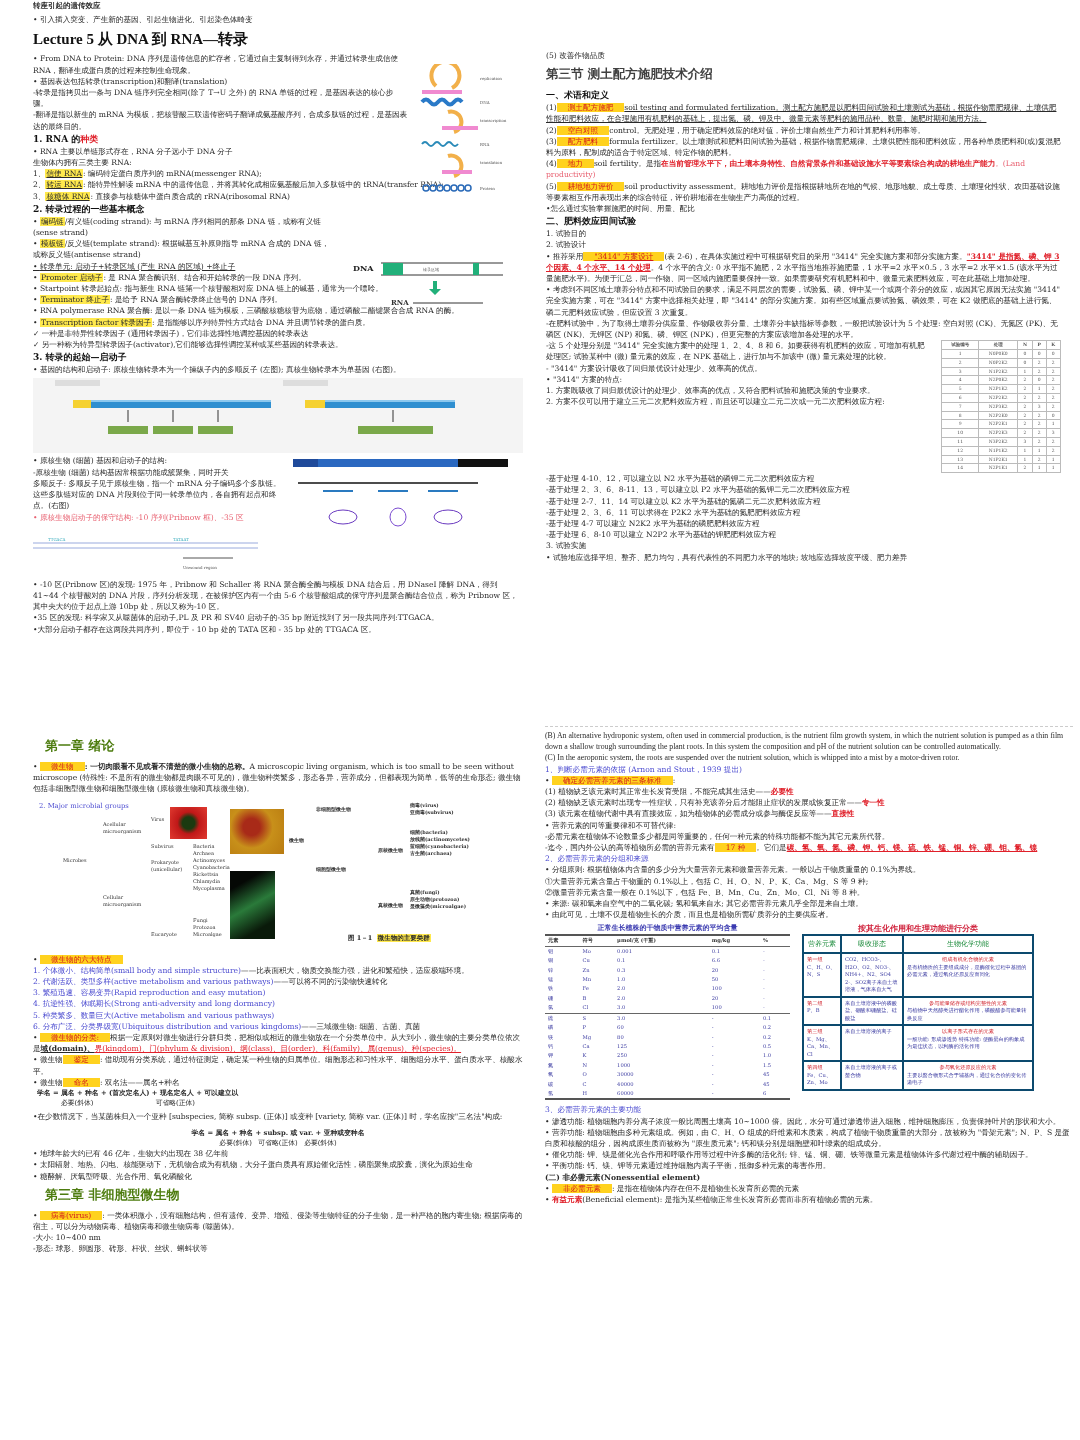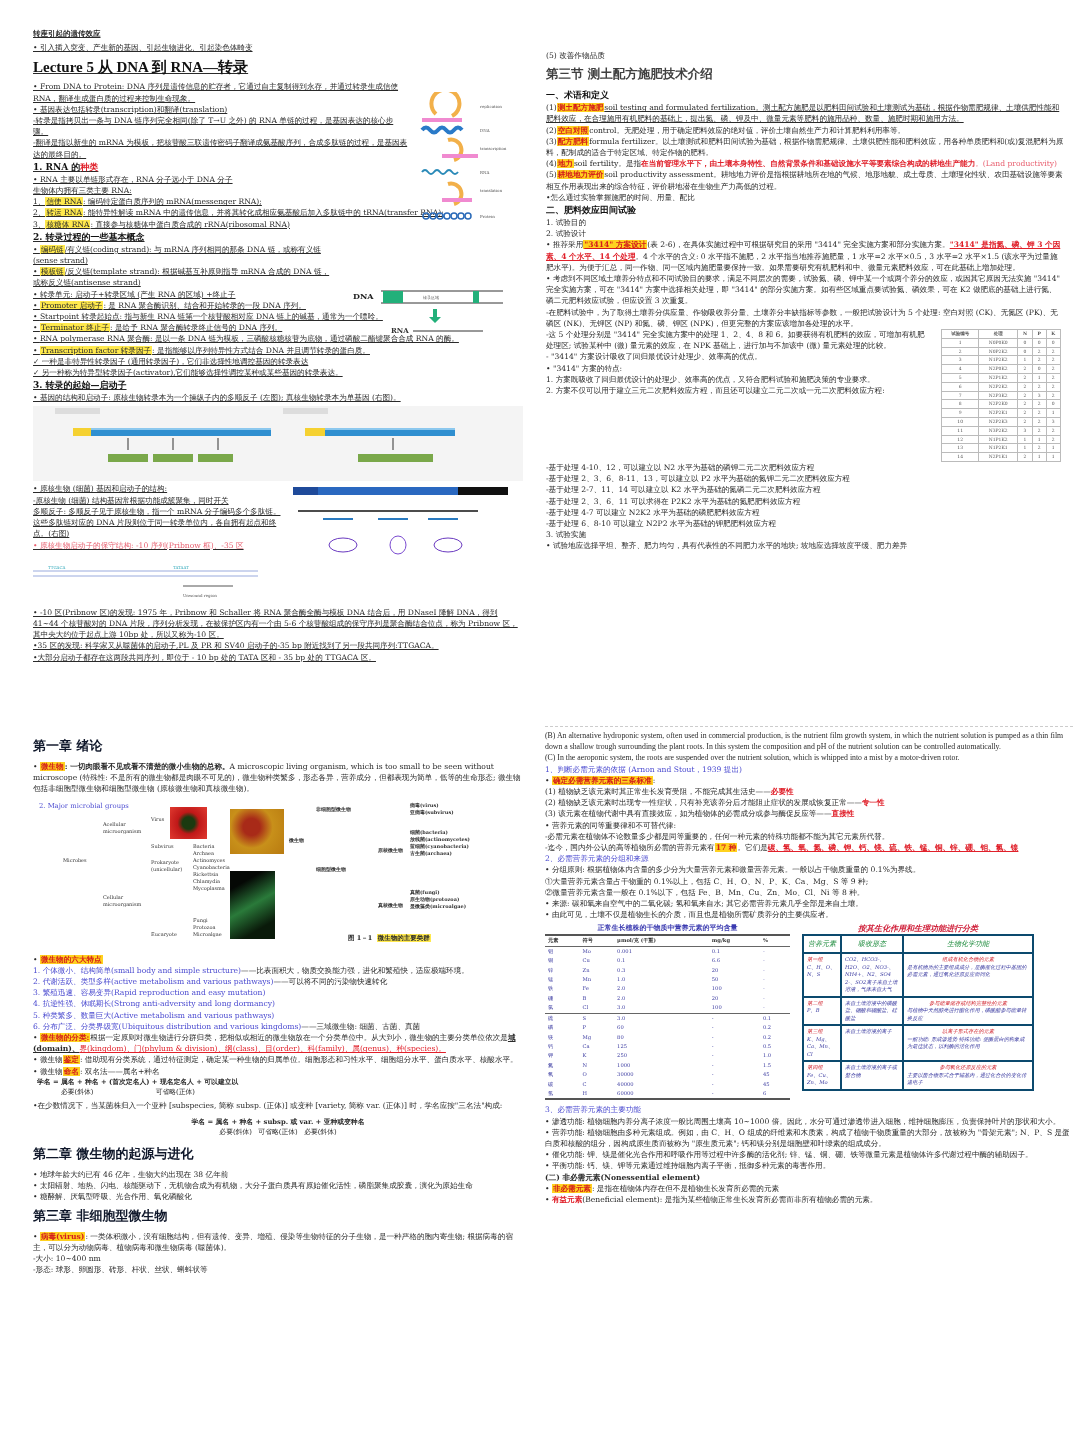--- a/index.html
+++ b/index.html
@@ -1,45 +1,45 @@
 <!DOCTYPE html>
 <html><head>
 <meta charset="utf-8">
 <style>
   * { box-sizing: border-box; margin: 0; padding: 0; }
   body { width: 1080px; height: 1440px; background: #ffffff; font-family: "DejaVu Serif", "Liberation Serif", serif; color: #2a2a2a; overflow: hidden; position: relative; }
   .panel { position: absolute; overflow: hidden; font-size: 7.6px; line-height: 11.2px; }
   .p { margin: 0; }
   .h-lecture { font-family: "Liberation Serif", serif; font-weight: bold; font-size: 15px; line-height: 20px; margin: 4px 0 4px; color: #111; }
   .h-sec { font-weight: bold; font-size: 9px; line-height: 13px; color: #111; margin-top: 1px; }
-  .h-chap { font-weight: bold; font-size: 13px; line-height: 18px; color: #0f172a; margin: 4px 0 6px; }
+  .h-chap { font-weight: bold; font-size: 13px; line-height: 18px; color: #4d7c0f; margin: 4px 12px 6px; }
   .h-red { font-weight: bold; font-size: 12.5px; line-height: 18px; color: #404040; margin: 4px 0 6px; }
   .hl { background: #ffe94d; padding: 0 1px; }
-  .hl-o { background: #ffd21f; color: #d41c1c; font-weight: bold; padding: 0 1px; }
+  .hl-o { background: #ffd21f; color: #d41c1c; font-weight: normal; padding: 0 11px; }
   .red { color: #e0202a; font-weight: bold; }
   .red-l { color: #e86070; }
   .blue { color: #4b4bd0; }
   .u { text-decoration: underline; }
   .small { font-size: 6.8px; line-height: 10px; }
   .fig { position: absolute; }
   table { border-collapse: collapse; }
   .t14 td, .t14 th { border: 1px solid #bbb; font-size: 4.5px; line-height: 7.8px; text-align: center; padding: 0 2px; color: #555; }
   .nutr td, .nutr th { font-size: 5.2px; line-height: 9.4px; padding: 0 3px; color: #3a3aa0; text-align: left; }
   .nutr th { border-bottom: 1px solid #666; color: #333; }
   .nutr { border-top: 2px solid #555; border-bottom: 2px solid #555; }
   .cls td, .cls th { border: 2px solid #0c4a6e; font-size: 5.2px; line-height: 7.5px; padding: 2px 3px; vertical-align: top; color: #3a3aa0; }
   .cls th { color: #1a8a3a; font-size: 7px; line-height: 12px; text-align: center; font-weight: normal; }
   .cls .grp { color: #d0202a; }
   .tree { font-size: 5px; line-height: 7px; color: #333; }
   .dash-sep { position: absolute; left: 545px; top: 726px; width: 528px; border-top: 1px dashed #ccc; }
 </style>
 </head>
 <body>
 
-<div class="panel" style="left:33px; top:28px; width:490px; height:700px;text-decoration:underline;">
+<div class="panel" style="left:33px; top:0; width:490px; height:700px;">
   <div class="p" style="font-weight:bold;font-size:7.5px;">转座引起的遗传效应</div>
   <div class="p" style="margin-top:3px;">• 引入插入突变、产生新的基因、引起生物进化、引起染色体畸变</div>
   <div class="h-lecture">Lecture 5 从 DNA 到 RNA—转录</div>
 
   <div style="width:375px;">
     <div class="p">• From DNA to Protein: DNA 序列是遗传信息的贮存者，它通过自主复制得到永存，并通过转录生成信使 RNA，翻译生成蛋白质的过程来控制生命现象。</div>
     <div class="p">• 基因表达包括转录(transcription)和翻译(translation)</div>
     <div class="p">-转录是指拷贝出一条与 DNA 链序列完全相同(除了 T→U 之外) 的 RNA 单链的过程，是基因表达的核心步骤。</div>
     <div class="p">-翻译是指以新生的 mRNA 为模板，把核苷酸三联遗传密码子翻译成氨基酸序列，合成多肽链的过程，是基因表达的最终目的。</div>
   </div>
@@ -233,21 +233,20 @@
   <div class="p"><span class="blue">6. 分布广泛、分类界级宽</span><span class="blue">(Ubiquitous distribution and various kingdoms)</span><span>——三域微生物: 细菌、古菌、真菌</span></div>
   <div class="p">• <span class="hl-o">微生物的分类:</span><span>根据一定原则对微生物进行分群归类，把相似或相近的微生物放在一个分类单位中。从大到小，微生物的主要分类单位依次是</span><b class="u">域(domain)、</b><span class="u" style="color:#e0202a;">界(kingdom)、门(phylum &amp; division)、纲(class)、目(order)、科(family)、属(genus)、种(species)。</span></div>
   <div class="p"><span>• 微生物</span><span class="hl-o">鉴定</span><span>: 借助现有分类系统，通过特征测定，确定某一种生物的归属单位。细胞形态和习性水平、细胞组分水平、蛋白质水平、核酸水平。</span></div>
   <div class="p"><span>• 微生物</span><span class="hl-o">命名</span><span>: 双名法——属名+种名</span></div>
   <div class="small" style="font-weight:bold; margin-left:4px;">学名 = 属名 + 种名 + (首次定名人) + 现名定名人 + 可以建立以</div>
   <div class="small" style="margin-left:28px; word-spacing:60px;"><span>必要(斜体)</span> <span>可省略(正体)</span></div>
   <div class="p" style="margin-top:3px;">•在少数情况下，当某菌株归入一个亚种 [subspecies, 简称 subsp. (正体)] 或变种 [variety, 简称 var. (正体)] 时，学名应按"三名法"构成:</div>
   <div class="small" style="font-weight:bold; text-align:center; margin-top:6px;">学名 = 属名 + 种名 + subsp. 或 var. + 亚种或变种名</div>
   <div class="small" style="text-align:center;"><span>必要(斜体)</span>&nbsp;&nbsp;&nbsp;<span>可省略(正体)</span>&nbsp;&nbsp;&nbsp;<span>必要(斜体)</span></div>
 
-  <div class="h-chap" style="margin-top:8px;">第二章  微生物的起源与进化</div>
   <div class="p">• 地球年龄大约已有 46 亿年，生物大约出现在 38 亿年前</div>
   <div class="p">• 太阳辐射、地热、闪电、核能驱动下，无机物合成为有机物，大分子蛋白质具有原始催化活性，磷脂聚集成胶囊，演化为原始生命</div>
   <div class="p">• 糖酵解、厌氧型呼吸、光合作用、氧化磷酸化</div>
   <div class="h-chap">第三章  非细胞型微生物</div>
   <div class="p">• <span class="hl-o">病毒(virus)</span><span>: 一类体积微小，没有细胞结构，但有遗传、变异、增殖、侵染等生物特征的分子生物，是一种严格的胞内寄生物; 根据病毒的宿主，可以分为动物病毒、植物病毒和微生物病毒 (噬菌体)。</span></div>
   <div class="p">-大小: 10~400 nm</div>
   <div class="p">-形态: 球形、卵圆形、砖形、杆状、丝状、蝌蚪状等</div>
 </div>
 
 <div class="panel" style="left:546px; top:2px; width:518px; height:718px;margin-top:48px;">
@@ -541,21 +540,21 @@
             <tr>
               <td>氢</td>
               <td>H</td>
               <td>60000</td>
               <td>-</td>
               <td>6</td>
             </tr>
           </tbody>
       </table>
     </div>
-    <div style="width:232px;font-style:italic;">
+    <div style="width:232px;">
       <div style="text-align:center; color:#d0203a; font-weight:bold; font-size:8px; line-height:12px;">按其生化作用和生理功能进行分类</div>
       <table class="cls" style="width:100%;">
         <thead>
             <tr>
           <th>营养元素</th>
               <th>吸收形态</th>
               <th>生物化学功能</th>
         </tr>
           </thead>
         <tbody id="tbl2-body">

